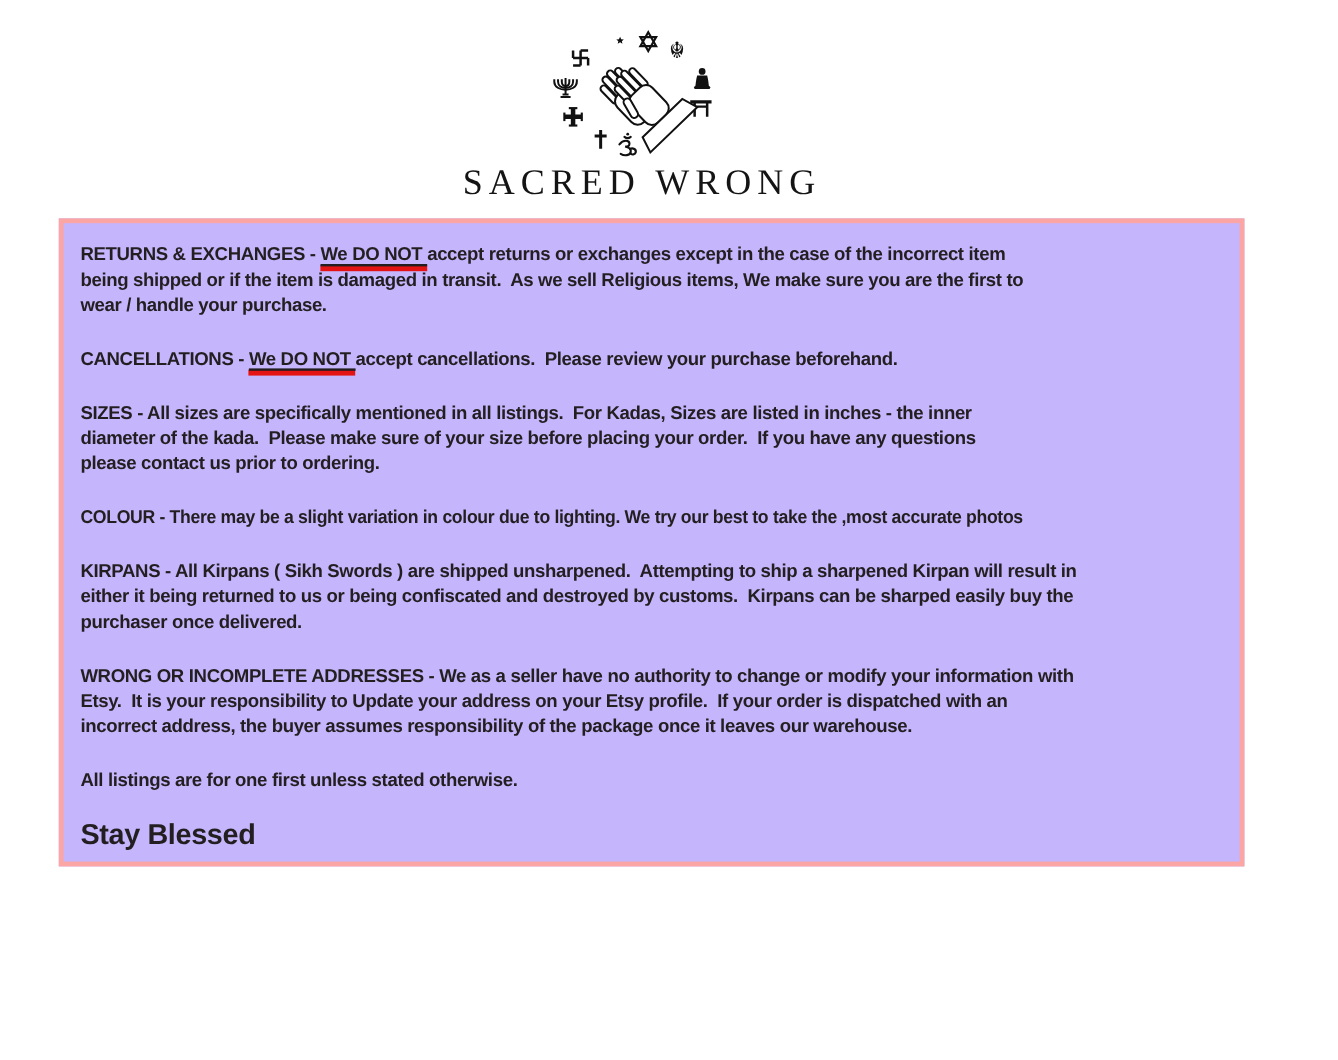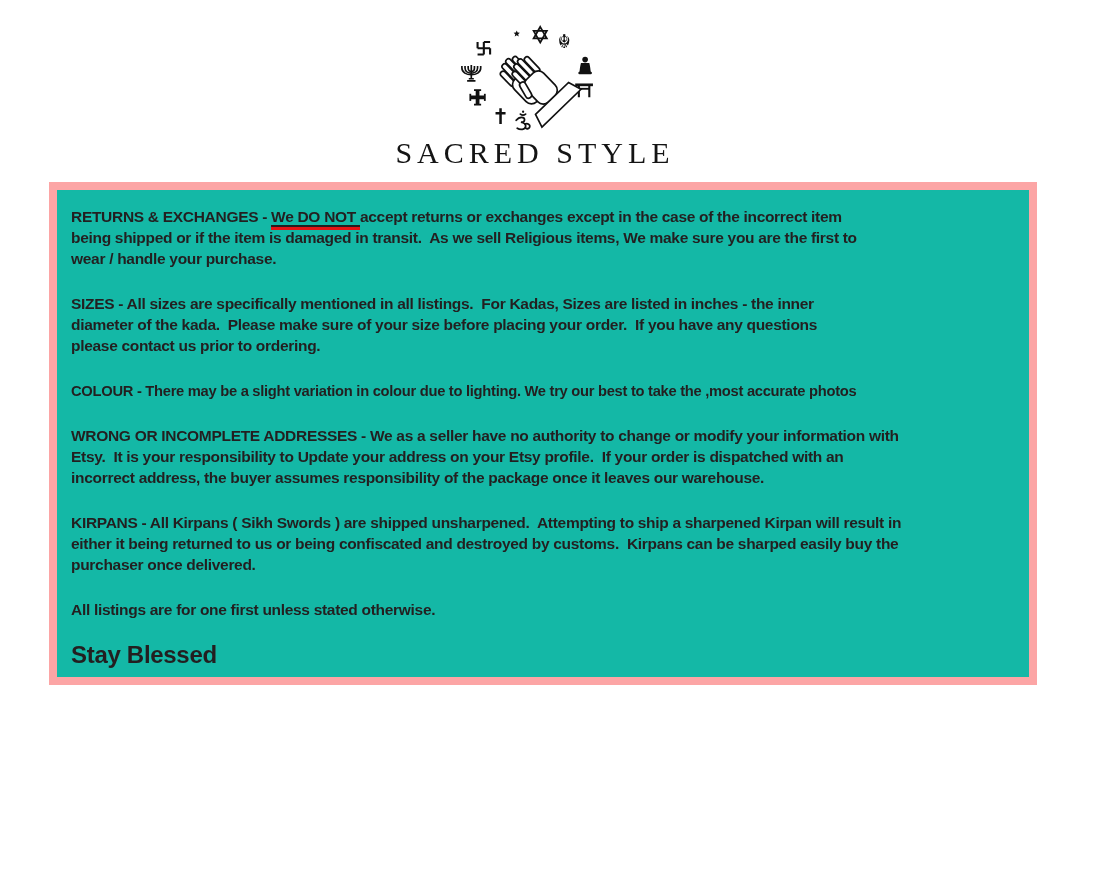--- a/index.html
+++ b/index.html
@@ -25,23 +25,23 @@
     letter-spacing:5px;
     color:#141414;
     white-space:nowrap;
   }
 
   
   .policy-box {
     box-sizing:border-box;
     margin:12px 0 0 49px;
     width:988px;
-    border:8px solid #fca5a5;
+    border:4px solid #fca5a5;
     padding:16px 4px 12px 14px;
-    background:#14b8a6;
+    background:#c4b5fd;
   }
   .para {
     margin:0 0 24px 0;
     font-size:15.5px;
     font-weight:bold;
     line-height:21px;
     letter-spacing:-0.3px;
     white-space:pre-wrap;
     color:#231f20;
   }
@@ -136,42 +136,43 @@
           <rect x="-8" y="-32" width="5.2" height="21" rx="2.6"></rect>
           <rect x="-2" y="-33" width="5.2" height="22" rx="2.6"></rect>
           <rect x="4" y="-30" width="5.2" height="19" rx="2.6"></rect>
           <rect x="-14" y="-14" width="23" height="30" rx="7"></rect>
           <rect x="-19" y="-12" width="6" height="17" rx="3" transform="rotate(14)"></rect>
         </g>
         <path d="M-20,20 L24,20 L28,33 L-24,33 Z"></path>
       </g>
     </svg>
 
-    <div class="brand">SACRED STYLE</div>
+    <div class="brand">SACRED WRONG</div>
   </div>
 
   <div class="policy-box">
 
     <p class="para" style="color: rgb(35, 31, 32);"><span>RETURNS &amp; EXCHANGES - </span><span class="dnu" style="border-bottom-color: rgb(229, 20, 20);">We DO NOT </span><span>accept returns or exchanges except in the case of the incorrect item
 being shipped or if the item is damaged in transit.  As we sell Religious items, We make sure you are the first to
 wear / handle your purchase.</span></p>
 
+    <p class="para" style="color: rgb(35, 31, 32);"><span>CANCELLATIONS - </span><span class="dnu" style="border-bottom-color: rgb(229, 20, 20);">We DO NOT </span><span>accept cancellations.  Please review your purchase beforehand.</span></p>
 
     <p class="para sizes" style="color: rgb(35, 31, 32);">SIZES - All sizes are specifically mentioned in all listings.  For Kadas, Sizes are listed in inches - the inner
 diameter of the kada.  Please make sure of your size before placing your order.  If you have any questions
 please contact us prior to ordering.</p>
 
     <p class="para colour" style="color: rgb(35, 31, 32);">COLOUR - There may be a slight variation in colour due to lighting. We try our best to take the ,most accurate photos</p>
 
+    <p class="para" style="color: rgb(35, 31, 32);">KIRPANS - All Kirpans ( Sikh Swords ) are shipped unsharpened.  Attempting to ship a sharpened Kirpan will result in
+either it being returned to us or being confiscated and destroyed by customs.  Kirpans can be sharped easily buy the
+purchaser once delivered.</p>
+
     <p class="para" style="color: rgb(35, 31, 32);">WRONG OR INCOMPLETE ADDRESSES - We as a seller have no authority to change or modify your information with
 Etsy.  It is your responsibility to Update your address on your Etsy profile.  If your order is dispatched with an
 incorrect address, the buyer assumes responsibility of the package once it leaves our warehouse.</p>
-
-    <p class="para" style="color: rgb(35, 31, 32);">KIRPANS - All Kirpans ( Sikh Swords ) are shipped unsharpened.  Attempting to ship a sharpened Kirpan will result in
-either it being returned to us or being confiscated and destroyed by customs.  Kirpans can be sharped easily buy the
-purchaser once delivered.</p>
 
     <p class="para" style="color: rgb(35, 31, 32);">All listings are for one first unless stated otherwise.</p>
 
     <p class="para signoff" style="color: rgb(35, 31, 32);">Stay Blessed</p>
   </div>
 
 </div>
 
 </body></html>

